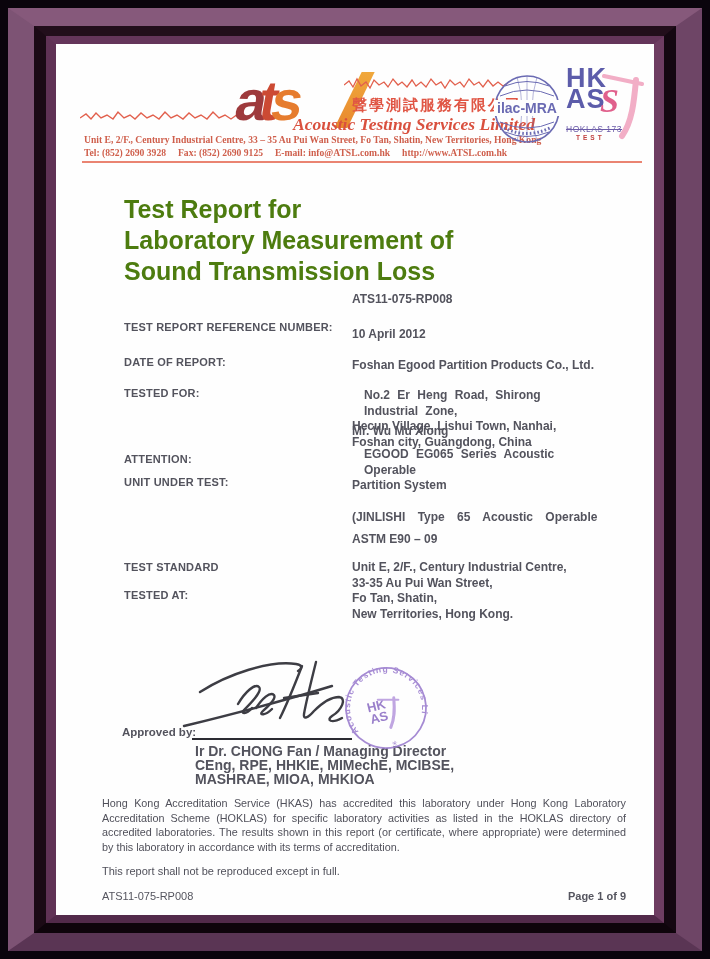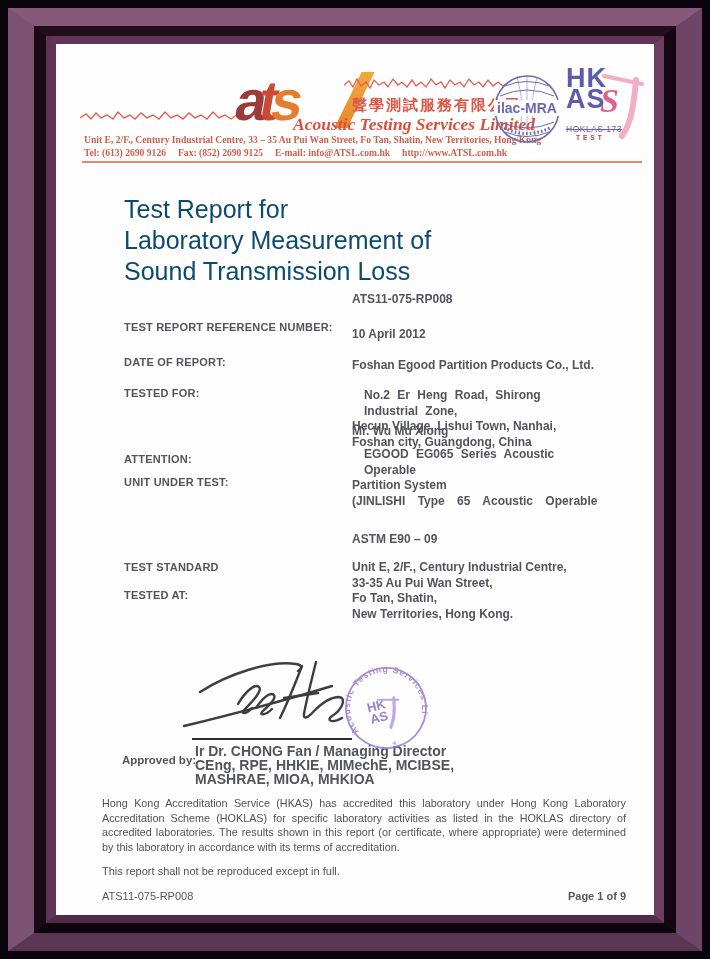--- a/index.html
+++ b/index.html
@@ -32,29 +32,29 @@
 
   .ilac{position:absolute;left:436px;top:28px;}
   .hkas{position:absolute;left:510px;top:24px;width:80px;text-align:left;}
   .hkas-big{font-weight:bold;font-size:27px;line-height:21px;color:#5c5caa;letter-spacing:1px;
       font-family:"Liberation Sans",sans-serif;}
   .hkas-pink{position:absolute;left:24px;top:6px;pointer-events:none;}
   .hoklas{margin-top:14px;font-size:8.5px;font-weight:normal;color:#6b5ba8;letter-spacing:.5px;text-decoration:line-through;}
   .hoklas-sub{font-size:6.5px;font-weight:bold;color:#c04040;letter-spacing:3px;margin-left:10px;}
 
   
-  .title{position:absolute;left:68px;top:150px;font-size:25px;font-weight:normal;line-height:31px;color:#0c4a6e;}
+  .title{position:absolute;left:68px;top:150px;font-size:25px;font-weight:bold;line-height:31px;color:#4d7c0f;}
   .lbl{position:absolute;left:68px;font-size:11px;font-weight:bold;letter-spacing:.2px;white-space:nowrap;margin-top:28px;}
   .val{position:absolute;left:296px;width:248px;font-size:12px;font-weight:bold;line-height:15.5px;}
   .val.nw{white-space:nowrap;}
   .wide{word-spacing:4px;margin-left:12px;}
-  .vwide{word-spacing:9px;}
-
-  
-  .approved{position:absolute;left:66px;top:682px;font-size:11.5px;font-weight:bold;margin-top:28px;}
+  .vwide{word-spacing:9px;margin-top:16px;}
+
+  
+  .approved{position:absolute;left:66px;top:682px;font-size:11.5px;font-weight:bold;}
   .sigline{position:absolute;left:136px;top:694px;width:160px;height:2px;background:#2c2c33;}
   .sig{position:absolute;left:124px;top:606px;}
   .namebk{position:absolute;left:139px;top:700px;font-size:14px;font-weight:bold;line-height:14px;}
   .stamp{position:absolute;left:284px;top:618px;transform:rotate(-14deg);opacity:.88;}
 
   
   .note{position:absolute;left:46px;top:752px;width:524px;font-size:10.8px;line-height:14.6px;
       text-align:justify;color:#50505a;}
   .repro{position:absolute;left:46px;top:821px;font-size:11px;color:#50505a;}
   .botrow{position:absolute;left:46px;top:846px;width:524px;font-size:11px;color:#55555f;}
@@ -80,21 +80,21 @@
             </div>
       <div class="logo-slash"></div>
 
       <svg class="abs" style="left:288px;top:30px;" width="165" height="20" viewBox="0 0 165 20">
         <polyline points="0,11 5,7 9,13 13,5 17,12 22,8 26,14 30,6 35,11 40,8 44,13 49,5 54,11 58,8 63,13 68,6 72,12 77,8 82,13 87,5 92,11 97,8 101,14 106,6 111,11 116,8 120,13 125,5 130,11 135,8 139,13 144,6 149,12 154,8 159,12 164,9" fill="none" stroke="#e2604d" stroke-width="1.3"></polyline>
       </svg>
       <div class="cn-name">聲學測試服務有限公司</div>
       <div class="en-name">Acoustic Testing Services Limited</div>
 
       <div class="addr">Unit E, 2/F., Century Industrial Centre, 33 – 35 Au Pui Wan Street, Fo Tan, Shatin, New Territories, Hong Kong</div>
-      <div class="tel">Tel: (613) 2690 9126     Fax: (852) 2690 9125     E-mail: info@ATSL.com.hk     http://www.ATSL.com.hk</div>
+      <div class="tel">Tel: (852) 2690 3928     Fax: (852) 2690 9125     E-mail: info@ATSL.com.hk     http://www.ATSL.com.hk</div>
       <div class="hrule"></div>
 
       <svg class="ilac" width="70" height="74" viewBox="0 0 70 74">
         <ellipse cx="35" cy="37" rx="32" ry="33" fill="none" stroke="#6b6bb3" stroke-width="1.6"></ellipse>
         <path d="M8,24 Q35,12 62,24" fill="none" stroke="#6b6bb3" stroke-width="1"></path>
         <path d="M13,14 Q35,5 57,14" fill="none" stroke="#6b6bb3" stroke-width="1"></path>
         <path d="M8,50 Q35,62 62,50" fill="none" stroke="#6b6bb3" stroke-width="1"></path>
         <path d="M13,60 Q35,69 57,60" fill="none" stroke="#6b6bb3" stroke-width="1"></path>
         <path d="M25,5 Q35,37 25,69 M45,5 Q35,37 45,69 M35,4 L35,70" fill="none" stroke="#6b6bb3" stroke-width="0.7" opacity="0.7"></path>
         <rect x="2" y="28" width="66" height="16" fill="#fefefe"></rect>

